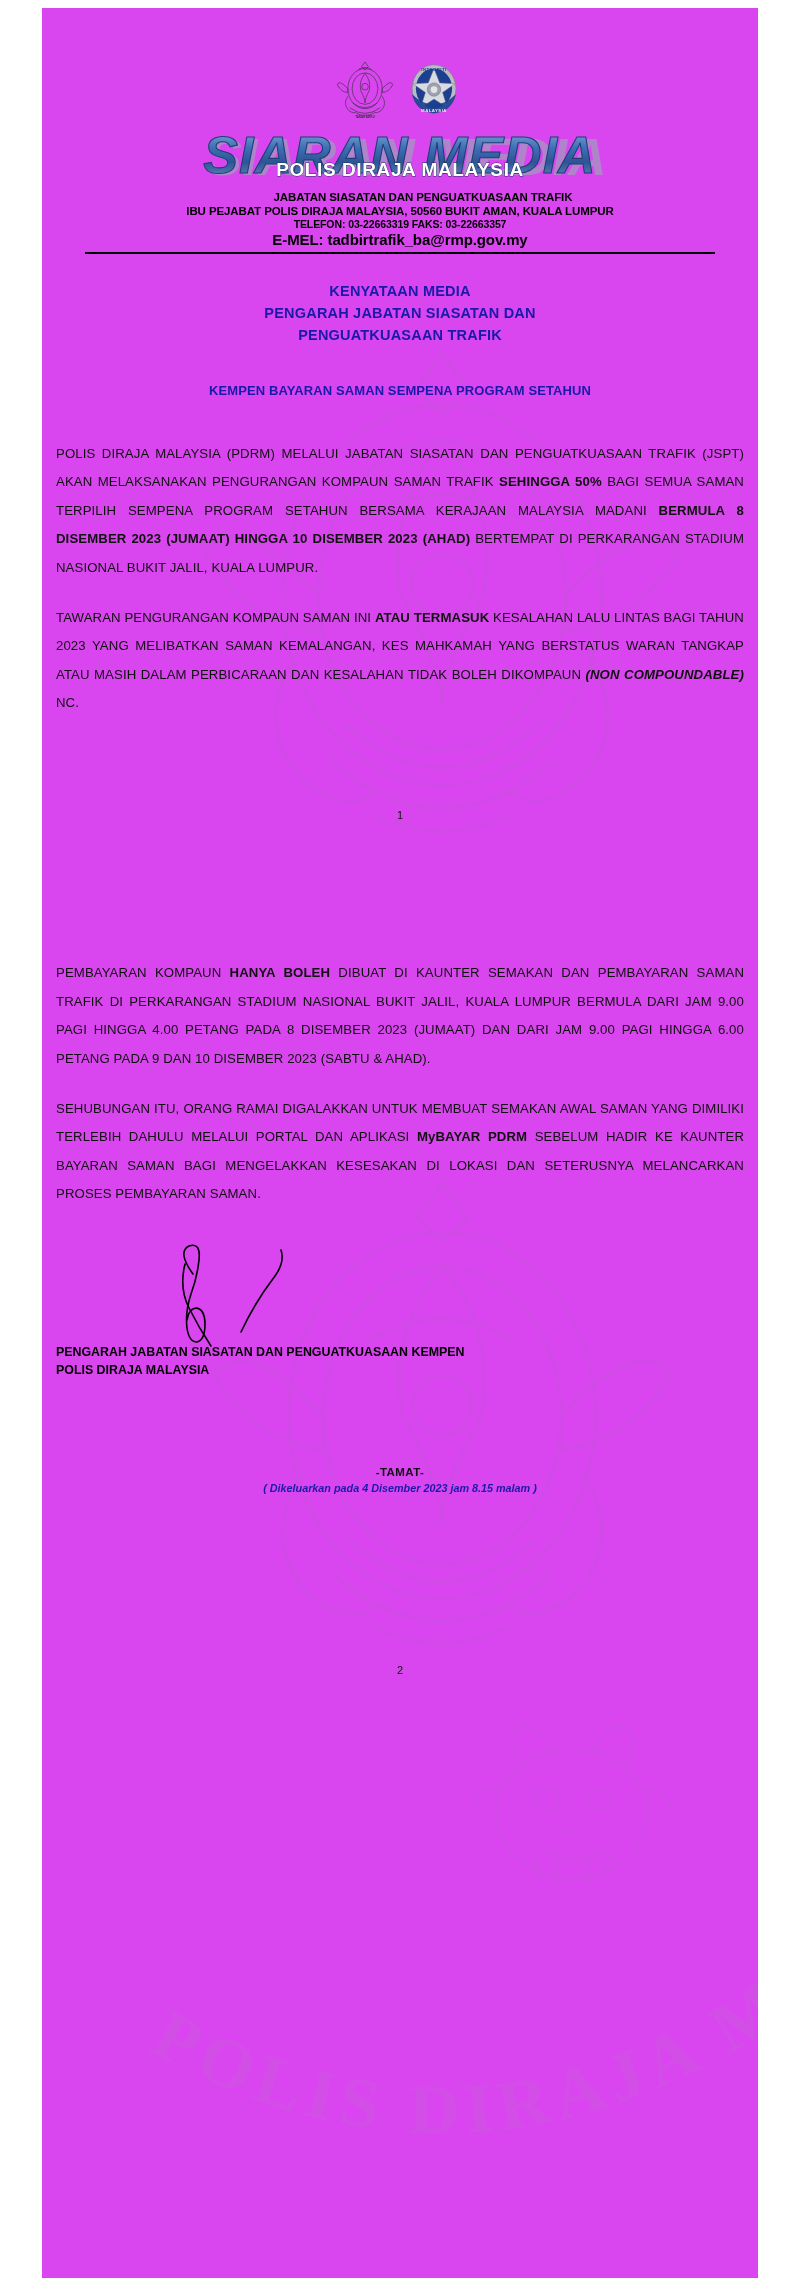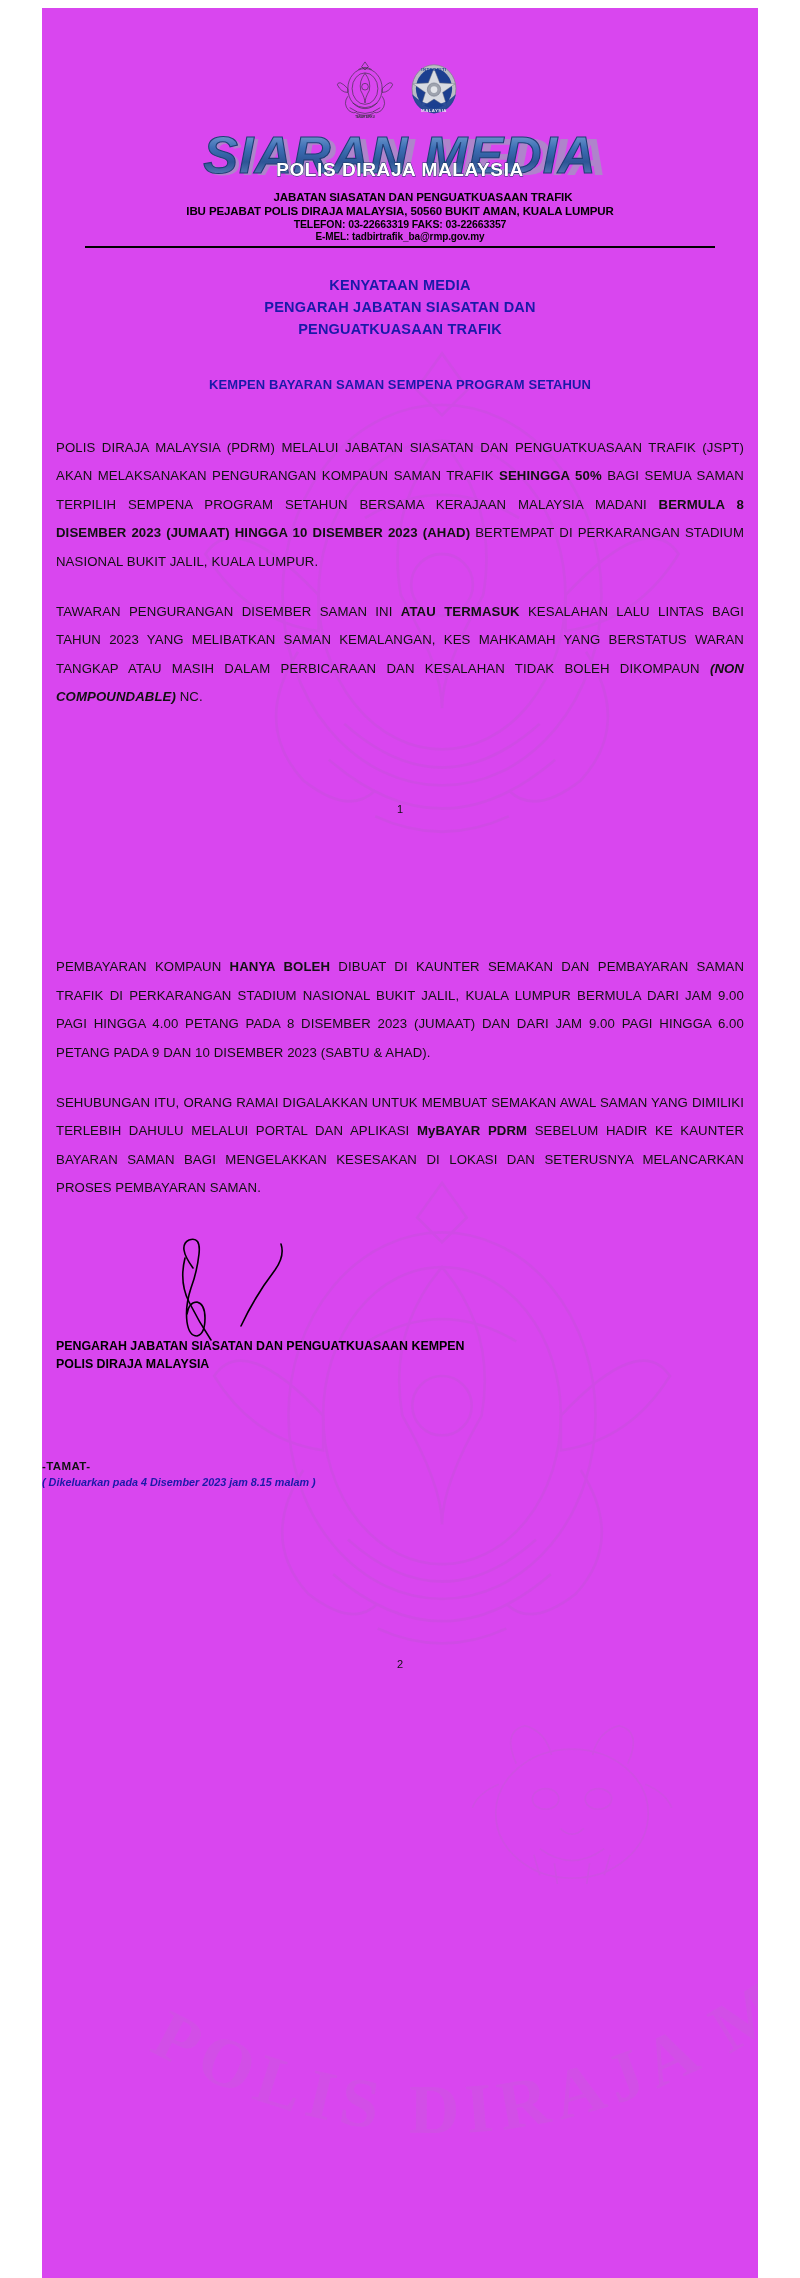--- a/index.html
+++ b/index.html
@@ -69,21 +69,21 @@
     line-height: 1.22;
   }
   .org-lines div {
     font-weight: bold;
     color: #000;
     letter-spacing: -0.1px;
   }
   .org-l1 { font-size: 11.5px; padding-left: 46px; }
   .org-l2 { font-size: 11.5px; }
   .org-l3 { font-size: 10.5px; }
-  .org-l4 { font-size: 10px; }
+  .org-l4 { font-size: 15px; }
 
   .hr-rule {
     width: 630px;
     margin: 3px auto 0 auto;
     border: 0;
     border-top: 2px solid #000;
   }
 
   
   .title-block {
@@ -152,21 +152,21 @@
     font-size: 12.4px;
     font-weight: bold;
     line-height: 1.42;
     color: #000;
   }
 
   
   .closing {
     position: relative;
     z-index: 2;
-    text-align: left;
+    text-align: center;
     margin-top: 86px;
   }
   .tamat {
     font-size: 11.5px;
     font-weight: bold;
     color: #111;
     letter-spacing: 0.4px;
   }
   .released {
     margin-top: 4px;
@@ -320,21 +320,21 @@
     <div>PENGUATKUASAAN TRAFIK</div>
   </div>
 
   <div class="subtitle-block">
     <div>KEMPEN BAYARAN SAMAN SEMPENA PROGRAM SETAHUN</div>
   </div>
 
   <div class="body-area" style="margin-top:34px;">
     <p class="para"><span>POLIS DIRAJA MALAYSIA (PDRM) MELALUI JABATAN SIASATAN DAN PENGUATKUASAAN TRAFIK (JSPT) AKAN MELAKSANAKAN PENGURANGAN KOMPAUN SAMAN TRAFIK </span><b>SEHINGGA 50%</b><span> BAGI SEMUA SAMAN TERPILIH SEMPENA PROGRAM SETAHUN BERSAMA KERAJAAN MALAYSIA MADANI </span><b>BERMULA 8 DISEMBER 2023 (JUMAAT) HINGGA 10 DISEMBER 2023 (AHAD)</b><span> BERTEMPAT DI PERKARANGAN STADIUM NASIONAL BUKIT JALIL, KUALA LUMPUR.</span></p>
 
-    <p class="para"><span>TAWARAN PENGURANGAN DISEMBER SAMAN INI </span><b>ATAU TERMASUK</b><span> KESALAHAN LALU LINTAS BAGI TAHUN 2023 YANG MELIBATKAN SAMAN KEMALANGAN, KES MAHKAMAH YANG BERSTATUS WARAN TANGKAP ATAU MASIH DALAM PERBICARAAN DAN KESALAHAN TIDAK BOLEH DIKOMPAUN </span><span class="bi">(NON COMPOUNDABLE)</span><span> NC.</span></p>
+    <p class="para"><span>TAWARAN PENGURANGAN KOMPAUN SAMAN INI </span><b>ATAU TERMASUK</b><span> KESALAHAN LALU LINTAS BAGI TAHUN 2023 YANG MELIBATKAN SAMAN KEMALANGAN, KES MAHKAMAH YANG BERSTATUS WARAN TANGKAP ATAU MASIH DALAM PERBICARAAN DAN KESALAHAN TIDAK BOLEH DIKOMPAUN </span><span class="bi">(NON COMPOUNDABLE)</span><span> NC.</span></p>
   </div>
 
   <div style="height:70px;"></div>
   <div class="page-num">1</div>
   <div class="spacer-break"></div>
 
   <div class="body-area" style="margin-top:60px;">
     <p class="para"><span>PEMBAYARAN KOMPAUN </span><b>HANYA BOLEH</b><span> DIBUAT DI KAUNTER SEMAKAN DAN PEMBAYARAN SAMAN TRAFIK DI PERKARANGAN STADIUM NASIONAL BUKIT JALIL, KUALA LUMPUR BERMULA DARI JAM 9.00 PAGI HINGGA 4.00 PETANG PADA 8 DISEMBER 2023 (JUMAAT) DAN DARI JAM 9.00 PAGI HINGGA 6.00 PETANG PADA 9 DAN 10 DISEMBER 2023 (SABTU &amp; AHAD).</span></p>
 
     <p class="para"><span>SEHUBUNGAN ITU, ORANG RAMAI DIGALAKKAN UNTUK MEMBUAT SEMAKAN AWAL SAMAN YANG DIMILIKI TERLEBIH DAHULU MELALUI PORTAL DAN APLIKASI </span><b>MyBAYAR PDRM</b><span> SEBELUM HADIR KE KAUNTER BAYARAN SAMAN BAGI MENGELAKKAN KESESAKAN DI LOKASI DAN SETERUSNYA MELANCARKAN PROSES PEMBAYARAN SAMAN.</span></p>

